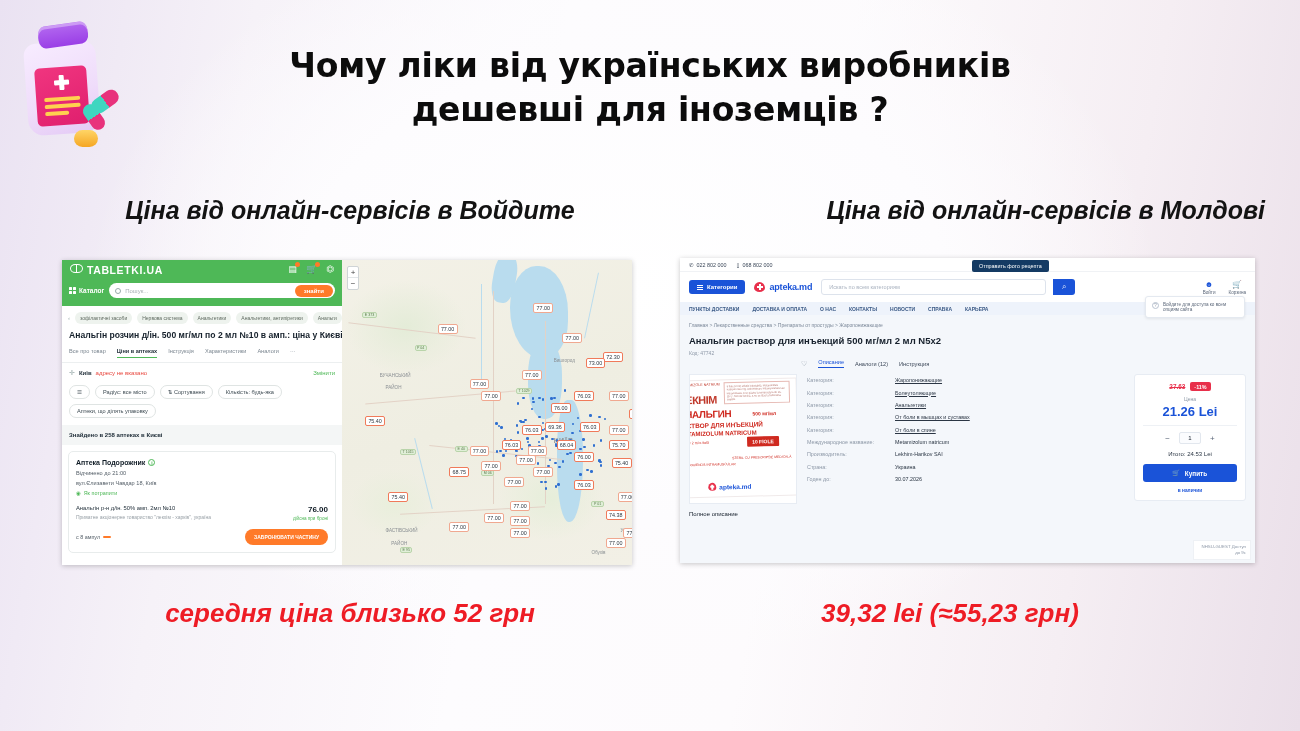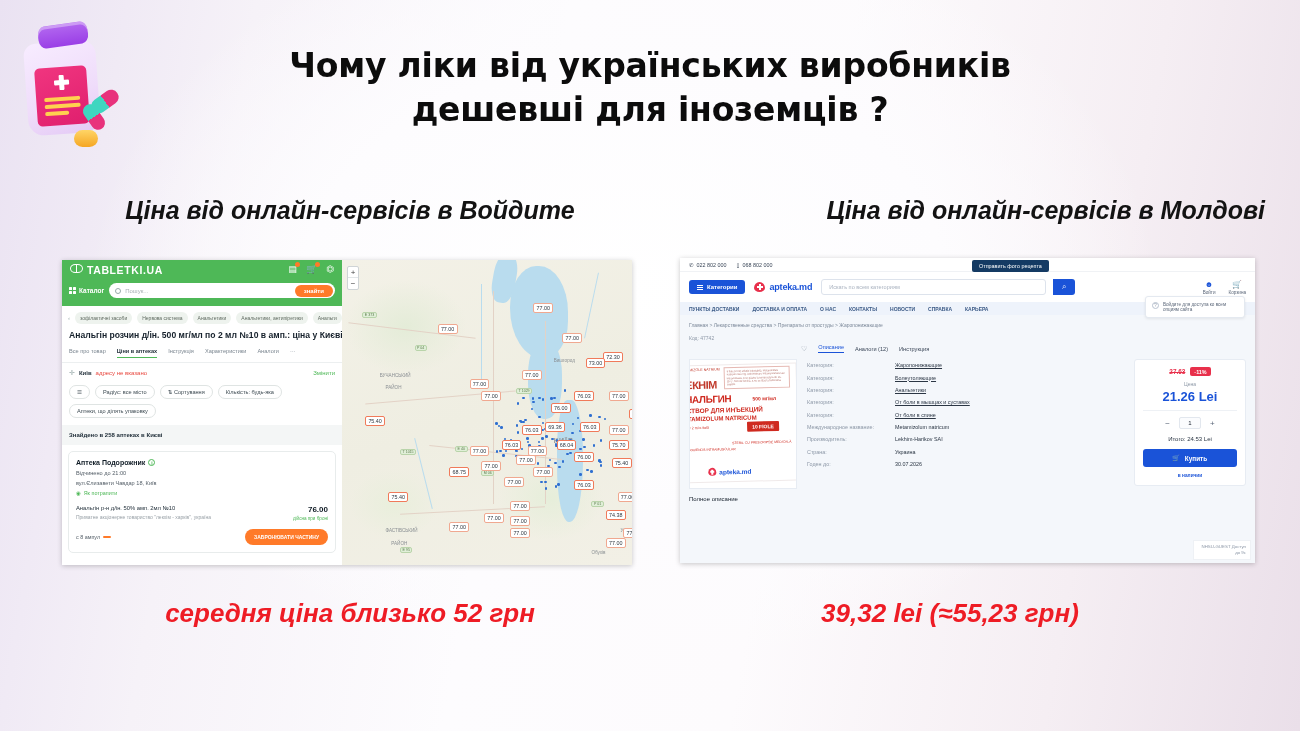--- a/index.html
+++ b/index.html
@@ -586,20 +586,21 @@
     <span>КАРЬЕРА</span>
   </div>
 
   <div class="md-tip">
     <span class="qm">?</span>
     <span>Войдите для доступа ко всем опциям сайта</span>
   </div>
 
   <div class="md-body">
     <div class="md-crumbs">Главная &gt; Лекарственные средства &gt; Препараты от простуды &gt; Жаропонижающие</div>
+    <div class="md-h1">Анальгин раствор для инъекций 500 мг/мл 2 мл N5x2</div>
     <div class="md-code">Код: 47742</div>
 
     <div class="md-tabrow">
       <span class="md-heart">♡</span>
       <span class="md-tab active">Описание</span>
       <span class="md-tab">Аналоги (12)</span>
       <span class="md-tab">Инструкция</span>
     </div>
 
     <div class="md-cols">

